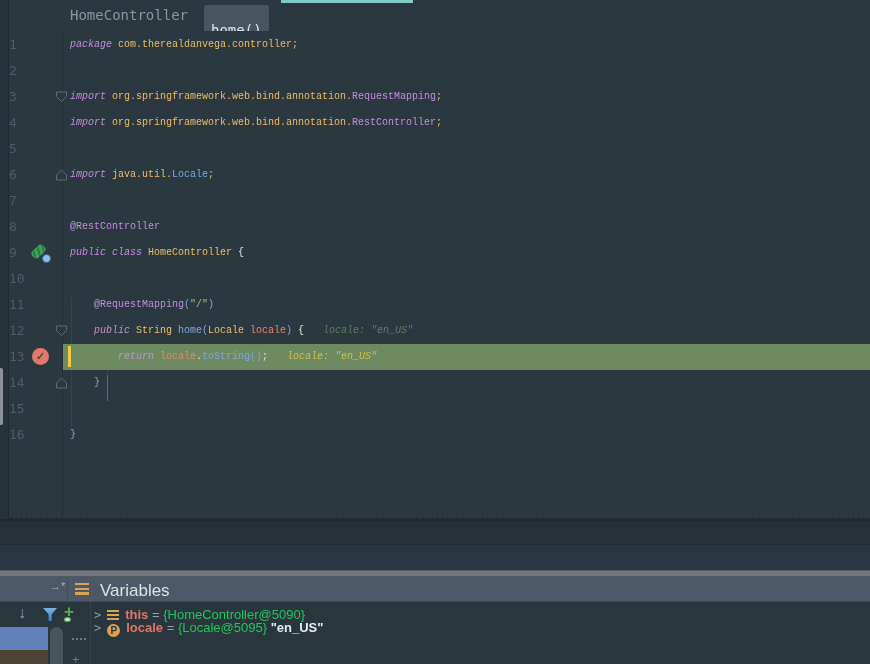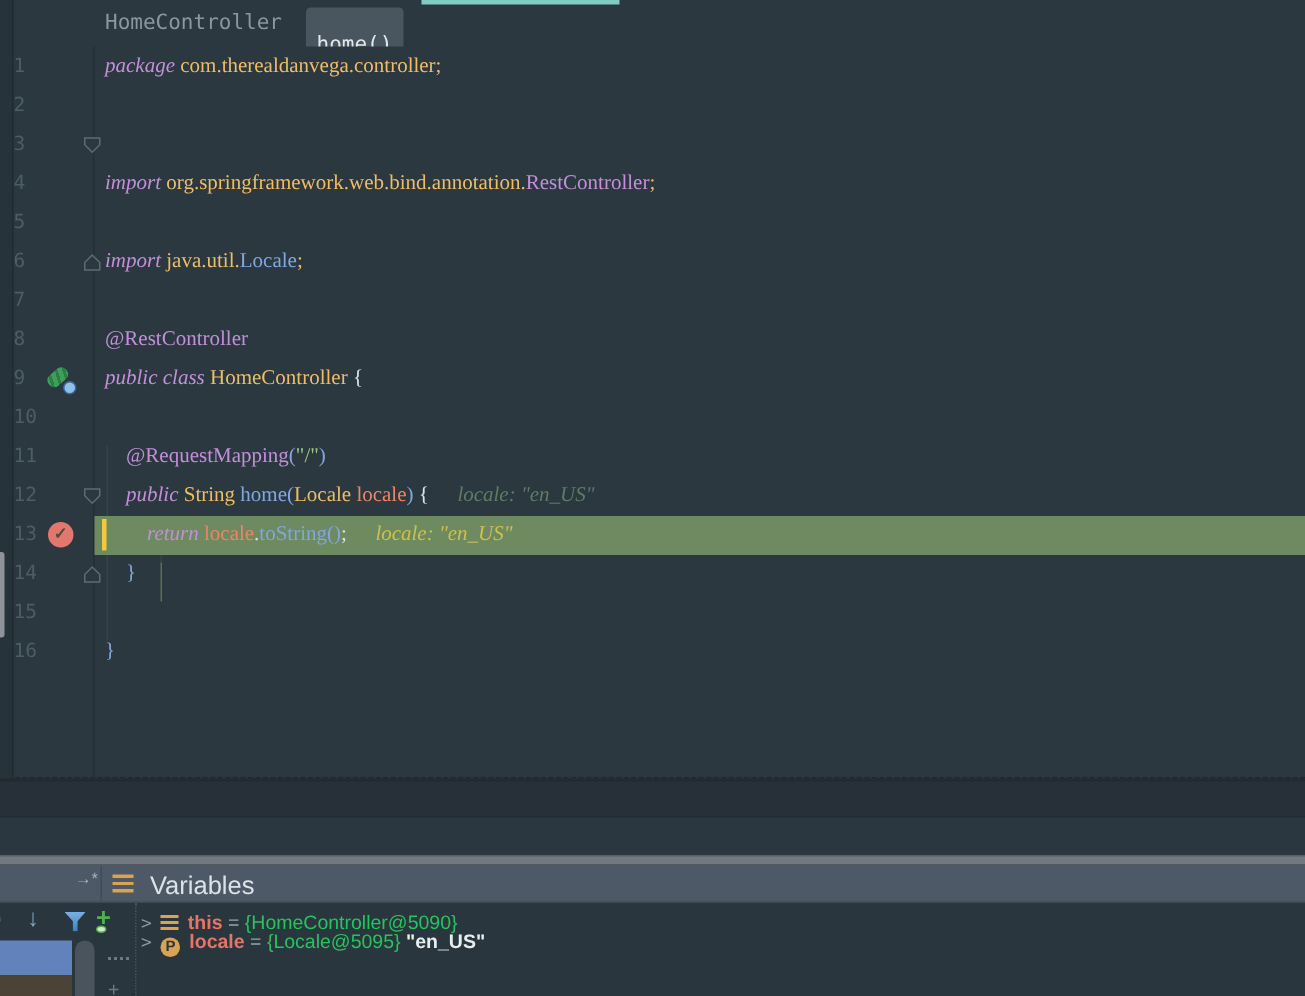--- a/index.html
+++ b/index.html
@@ -21,21 +21,21 @@
     border-right:1px solid #202b31;box-sizing:border-box;}
   #editor{position:absolute;left:0;top:31px;width:870px;height:488px;background:#2b3840;
     border-bottom:1px dashed #1d272d;box-sizing:border-box;}
   #gutter-line{position:absolute;left:62px;top:0;width:1px;height:488px;background:#232e35;}
   #lines{position:absolute;left:0;top:1px;width:870px;}
   .row{position:relative;height:26px;width:870px;}
   .execbg{position:absolute;left:63px;right:0;top:0;bottom:0;background:#6e8a60;}
   .lnum{position:absolute;left:9px;top:0;line-height:26px;font-family:"DejaVu Sans Mono",monospace;
     font-size:13px;color:#4c5d67;z-index:2;}
   .codetext{position:absolute;left:70px;top:0;line-height:26px;white-space:pre;
-    font-family:Liberation Serif, serif;font-size:14px;z-index:1;}
+    font-family:Liberation Mono, monospace;font-size:10px;z-index:1;}
   .tk-kw{color:#c38fd9;font-style:italic;}
   .tk-purple{color:#c38fd9;}
   .tk-amber{color:#eebd66;}
   .tk-blue{color:#80a7e0;}
   .tk-salmon{color:#ef8465;}
   .tk-plain{color:#dde4e8;}
   .tk-str{color:#9fc57e;}
   .hint{font-style:italic;margin-left:19px;}
   .hint-green{color:#5e7c64;}
   .hint-yellow{color:#d2bf4b;}
@@ -126,20 +126,21 @@
         </div>
         <div class="row">
           <span class="lnum">2</span>
           <div class="codetext"></div>
         </div>
         <div class="row">
           <span class="lnum">3</span>
           <span class="fold"><svg width="13" height="12" viewBox="0 0 13 12">
               <polygon points="1.5,1 11.5,1 11.5,5.5 6.5,10.5 1.5,5.5" fill="#2b3840" stroke="#5c6b74" stroke-width="1"></polygon>
             </svg></span>
+          <div class="codetext"><span class="tk-kw">import </span><span class="tk-amber">org.springframework.web.bind.annotation.</span><span class="tk-purple">RequestMapping</span><span class="tk-amber">;</span></div>
         </div>
         <div class="row">
           <span class="lnum">4</span>
           <div class="codetext"><span class="tk-kw">import </span><span class="tk-amber">org.springframework.web.bind.annotation.</span><span class="tk-purple">RestController</span><span class="tk-amber">;</span></div>
         </div>
         <div class="row">
           <span class="lnum">5</span>
           <div class="codetext"></div>
         </div>
         <div class="row">

